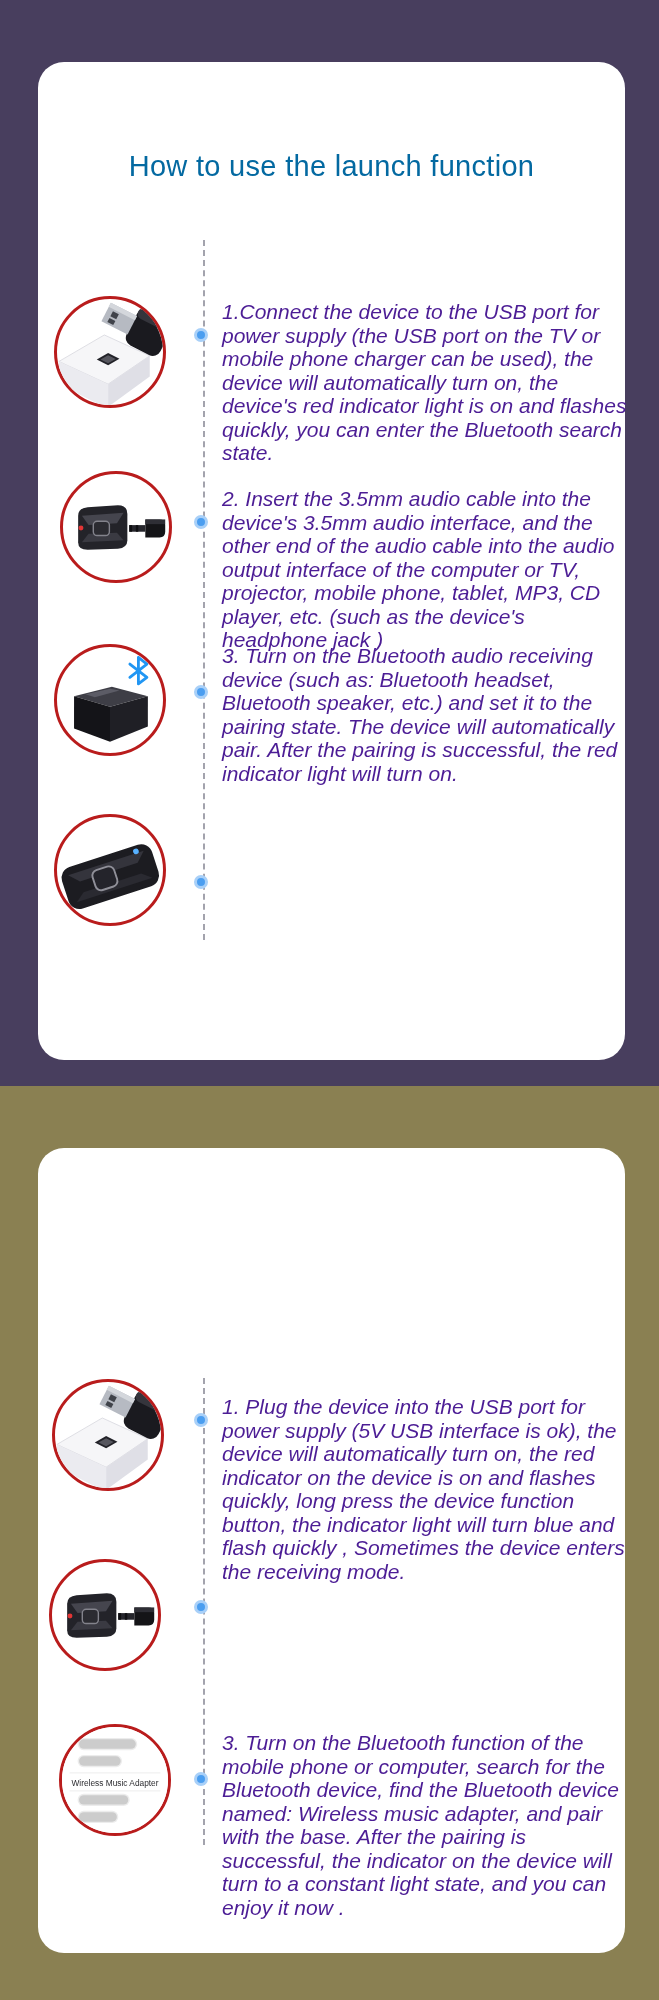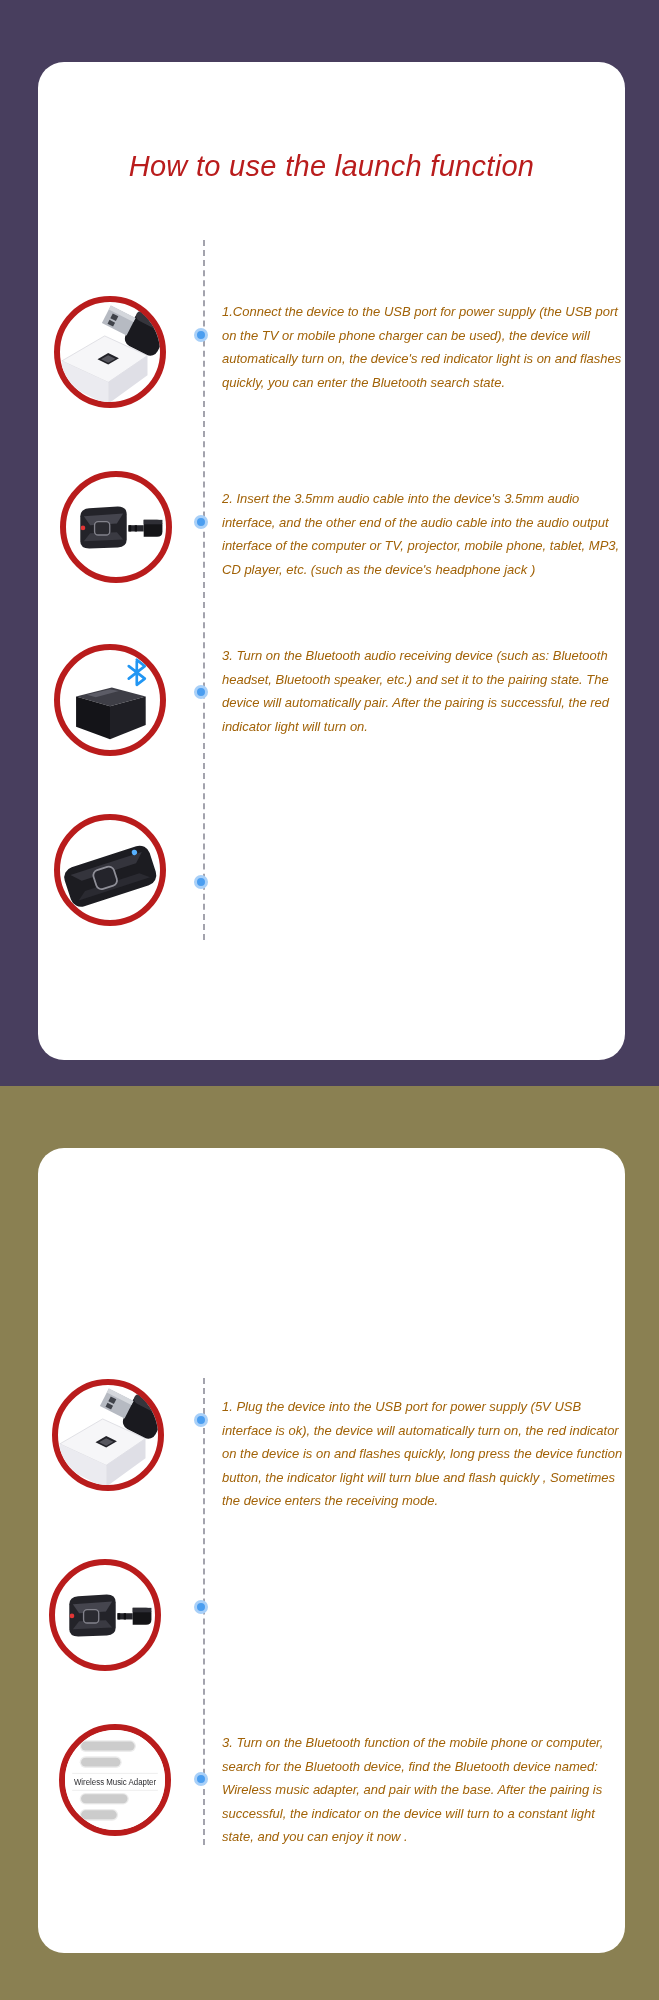--- a/index.html
+++ b/index.html
@@ -8,41 +8,41 @@
 
   .section { position:absolute; left:0; width:659px; }
   #section-launch   { top:0;      height:1086px; background:#483e5e; }
   #section-receiving{ top:1086px; height:914px;  background:#8a8052; }
 
   .card { position:absolute; left:38px; width:587px; background:#ffffff; border-radius:26px; }
   #card-launch    { top:62px; height:998px; }
   #card-receiving { top:62px; height:805px; }
 
   .card-title { position:absolute; left:0; width:100%; text-align:center;
-                font-style:italic; font-size:29px; color:#b91c1c; letter-spacing:.3px; }
+                font-size:29px; color:#0369a1; letter-spacing:.3px; }
   #card-launch .card-title    { top:88px; }
   #card-receiving .card-title { top:72px; }
 
   .timeline { position:absolute; left:165px; width:0; border-left:2px dashed #a3a3ad; }
   #line-launch    { top:178px; height:700px; }
   #line-receiving { top:230px; height:467px; }
 
   .dot { position:absolute; left:156px; width:14px; height:14px; border-radius:50%;
          background:#4b9ef0; border:3px solid #a9d0f8; }
   #d-l1{top:266px} #d-l2{top:453px} #d-l3{top:623px} #d-l4{top:813px}
   #d-r1{top:265px} #d-r2{top:452px} #d-r3{top:624px}
 
   .step-circle { position:absolute; width:112px; height:112px; border-radius:50%;
-                 border:6px solid #b91c1c; background:#fff; overflow:hidden; }
+                 border:3px solid #b91c1c; background:#fff; overflow:hidden; }
   .step-circle svg { width:100%; height:100%; display:block; }
   #c-l1{left:16px;top:234px} #c-l2{left:22px;top:409px} #c-l3{left:16px;top:582px} #c-l4{left:16px;top:752px}
   #c-r1{left:14px;top:231px} #c-r2{left:11px;top:411px} #c-r3{left:21px;top:576px}
 
   .step-text { position:absolute; left:184px; width:408px; font-style:italic;
-               font-size:13px; line-height:23.5px; color:#a16207; }
+               font-size:21px; line-height:23.5px; color:#4c1d95; }
   #t-l1{top:238px} #t-l2{top:425px} #t-l3{top:582px} #t-l4{top:793px}
   #t-r1{top:247px} #t-r2{top:445px} #t-r3{top:583px}
 </style>
 </head>
 <body>
 
 <div class="section" id="section-launch">
   <div class="card" id="card-launch">
     <div class="card-title">How to use the launch function</div>
 

